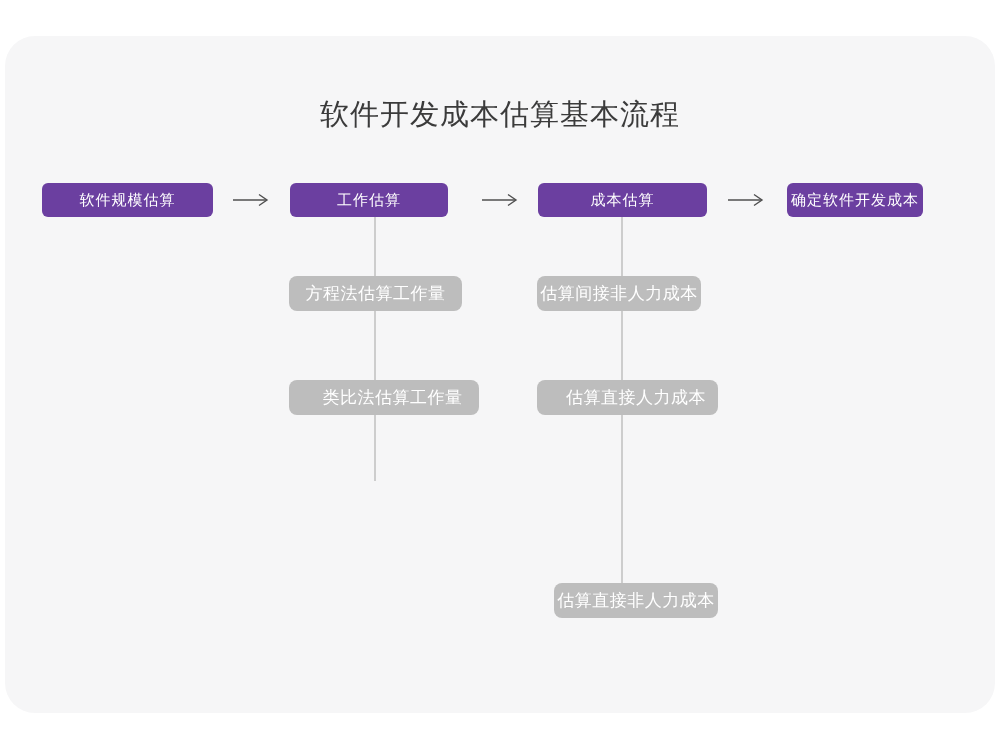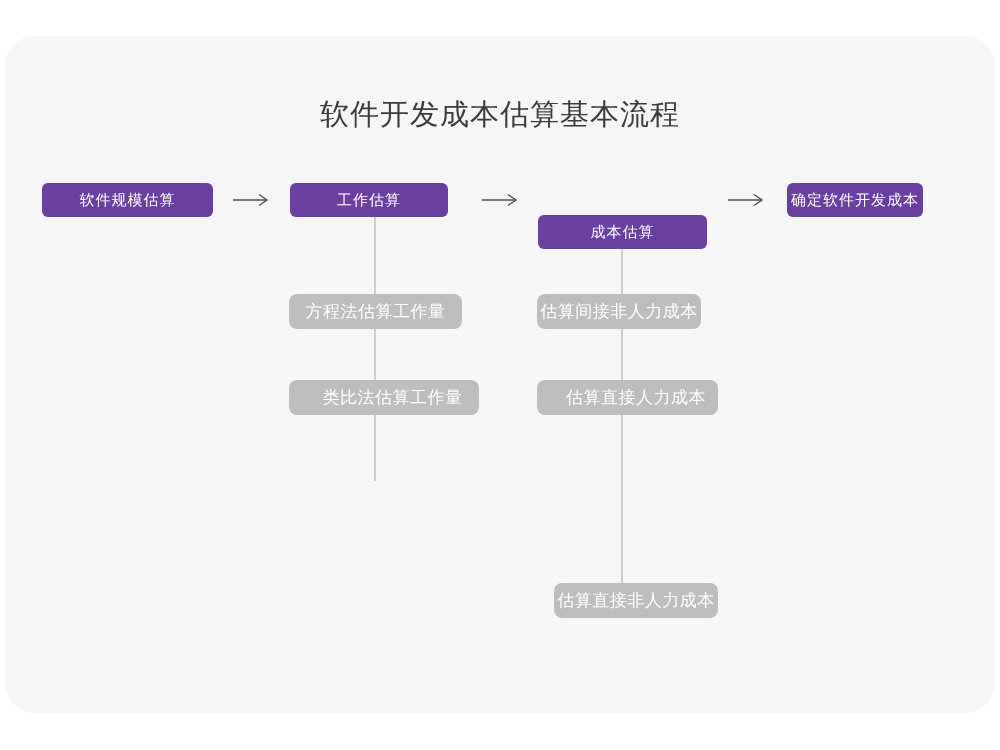--- a/index.html
+++ b/index.html
@@ -43,38 +43,38 @@
     color: var(--box-text, #FFFFFF);
     font-size: 15px;
     letter-spacing: 1px;
     display: flex;
     align-items: center;
     justify-content: center;
     z-index: 3;
   }
   .step-1 { left: 42px;  top: 183px; width: 171px; }
   .step-2 { left: 290px; top: 183px; width: 158px; }
-  .step-3 { left: 538px; top: 183px; width: 169px; margin-top: 32px; }
+  .step-3 { left: 538px; top: 183px; width: 169px; }
   .step-4 { left: 787px; top: 183px; width: 136px; }
   .substep {
     position: absolute;
     height: 35px;
     background: var(--substep-fill, #BDBDBD);
     border-radius: 8px;
     color: var(--box-text, #FFFFFF);
     font-size: 17px;
     letter-spacing: 0.5px;
     display: flex;
     align-items: center;
     justify-content: center;
     z-index: 3;
   }
   .col-work { left: 289px; width: 173px; }
   .col-cost { left: 537px; width: 164px; }
-  .row-1 { top: 294px; }
+  .row-1 { top: 276px; }
   .row-2 { top: 380px; padding-left: 17px; }
   .row-3 { top: 481px; }
   .row-4 { top: 583px; margin-left: 17px; }
   .vline {
     position: absolute;
     width: 2px;
     background: var(--connector, #CDCDCD);
     z-index: 1;
   }
   .vline-work { left: 374px; top: 217px; height: 264px; }

